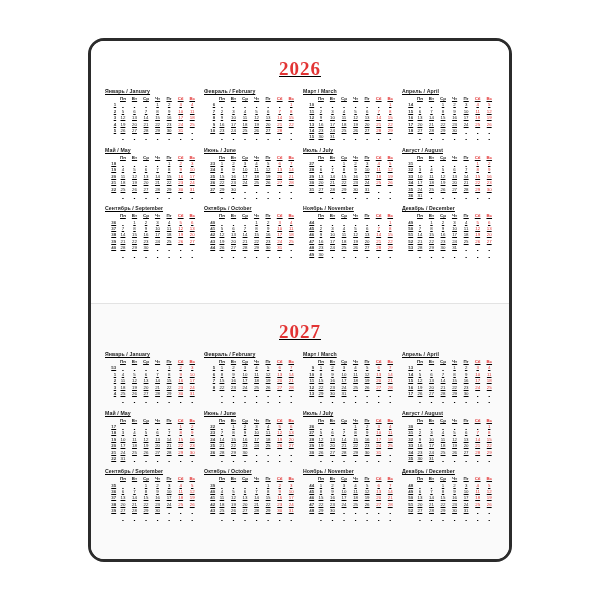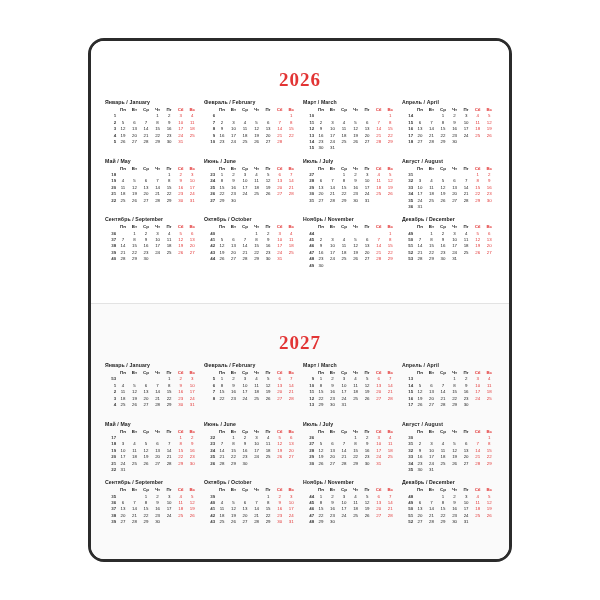--- a/index.html
+++ b/index.html
@@ -25,21 +25,22 @@
     height: 524px;
     background: #ffffff;
     border: 3px solid #2b2b2b;
     border-radius: 16px;
     box-sizing: border-box;
     overflow: hidden;
   }
   .page-half {
     position: relative;
     box-sizing: border-box;
-    padding: 26px 14px 6px 14px;
+    padding: 15px 14px 6px 14px;
+    text-decoration: underline;
   }
   .page-half.top { height: 262px; background: #ffffff; }
   .page-half.bottom { height: 300px; background: #fafafa; border-top: 1px solid #e3e3e3; }
 
   .year-title {
     text-align: center;
     color: #e23434;
     font-size: 19px;
     font-weight: bold;
     letter-spacing: 1px;

